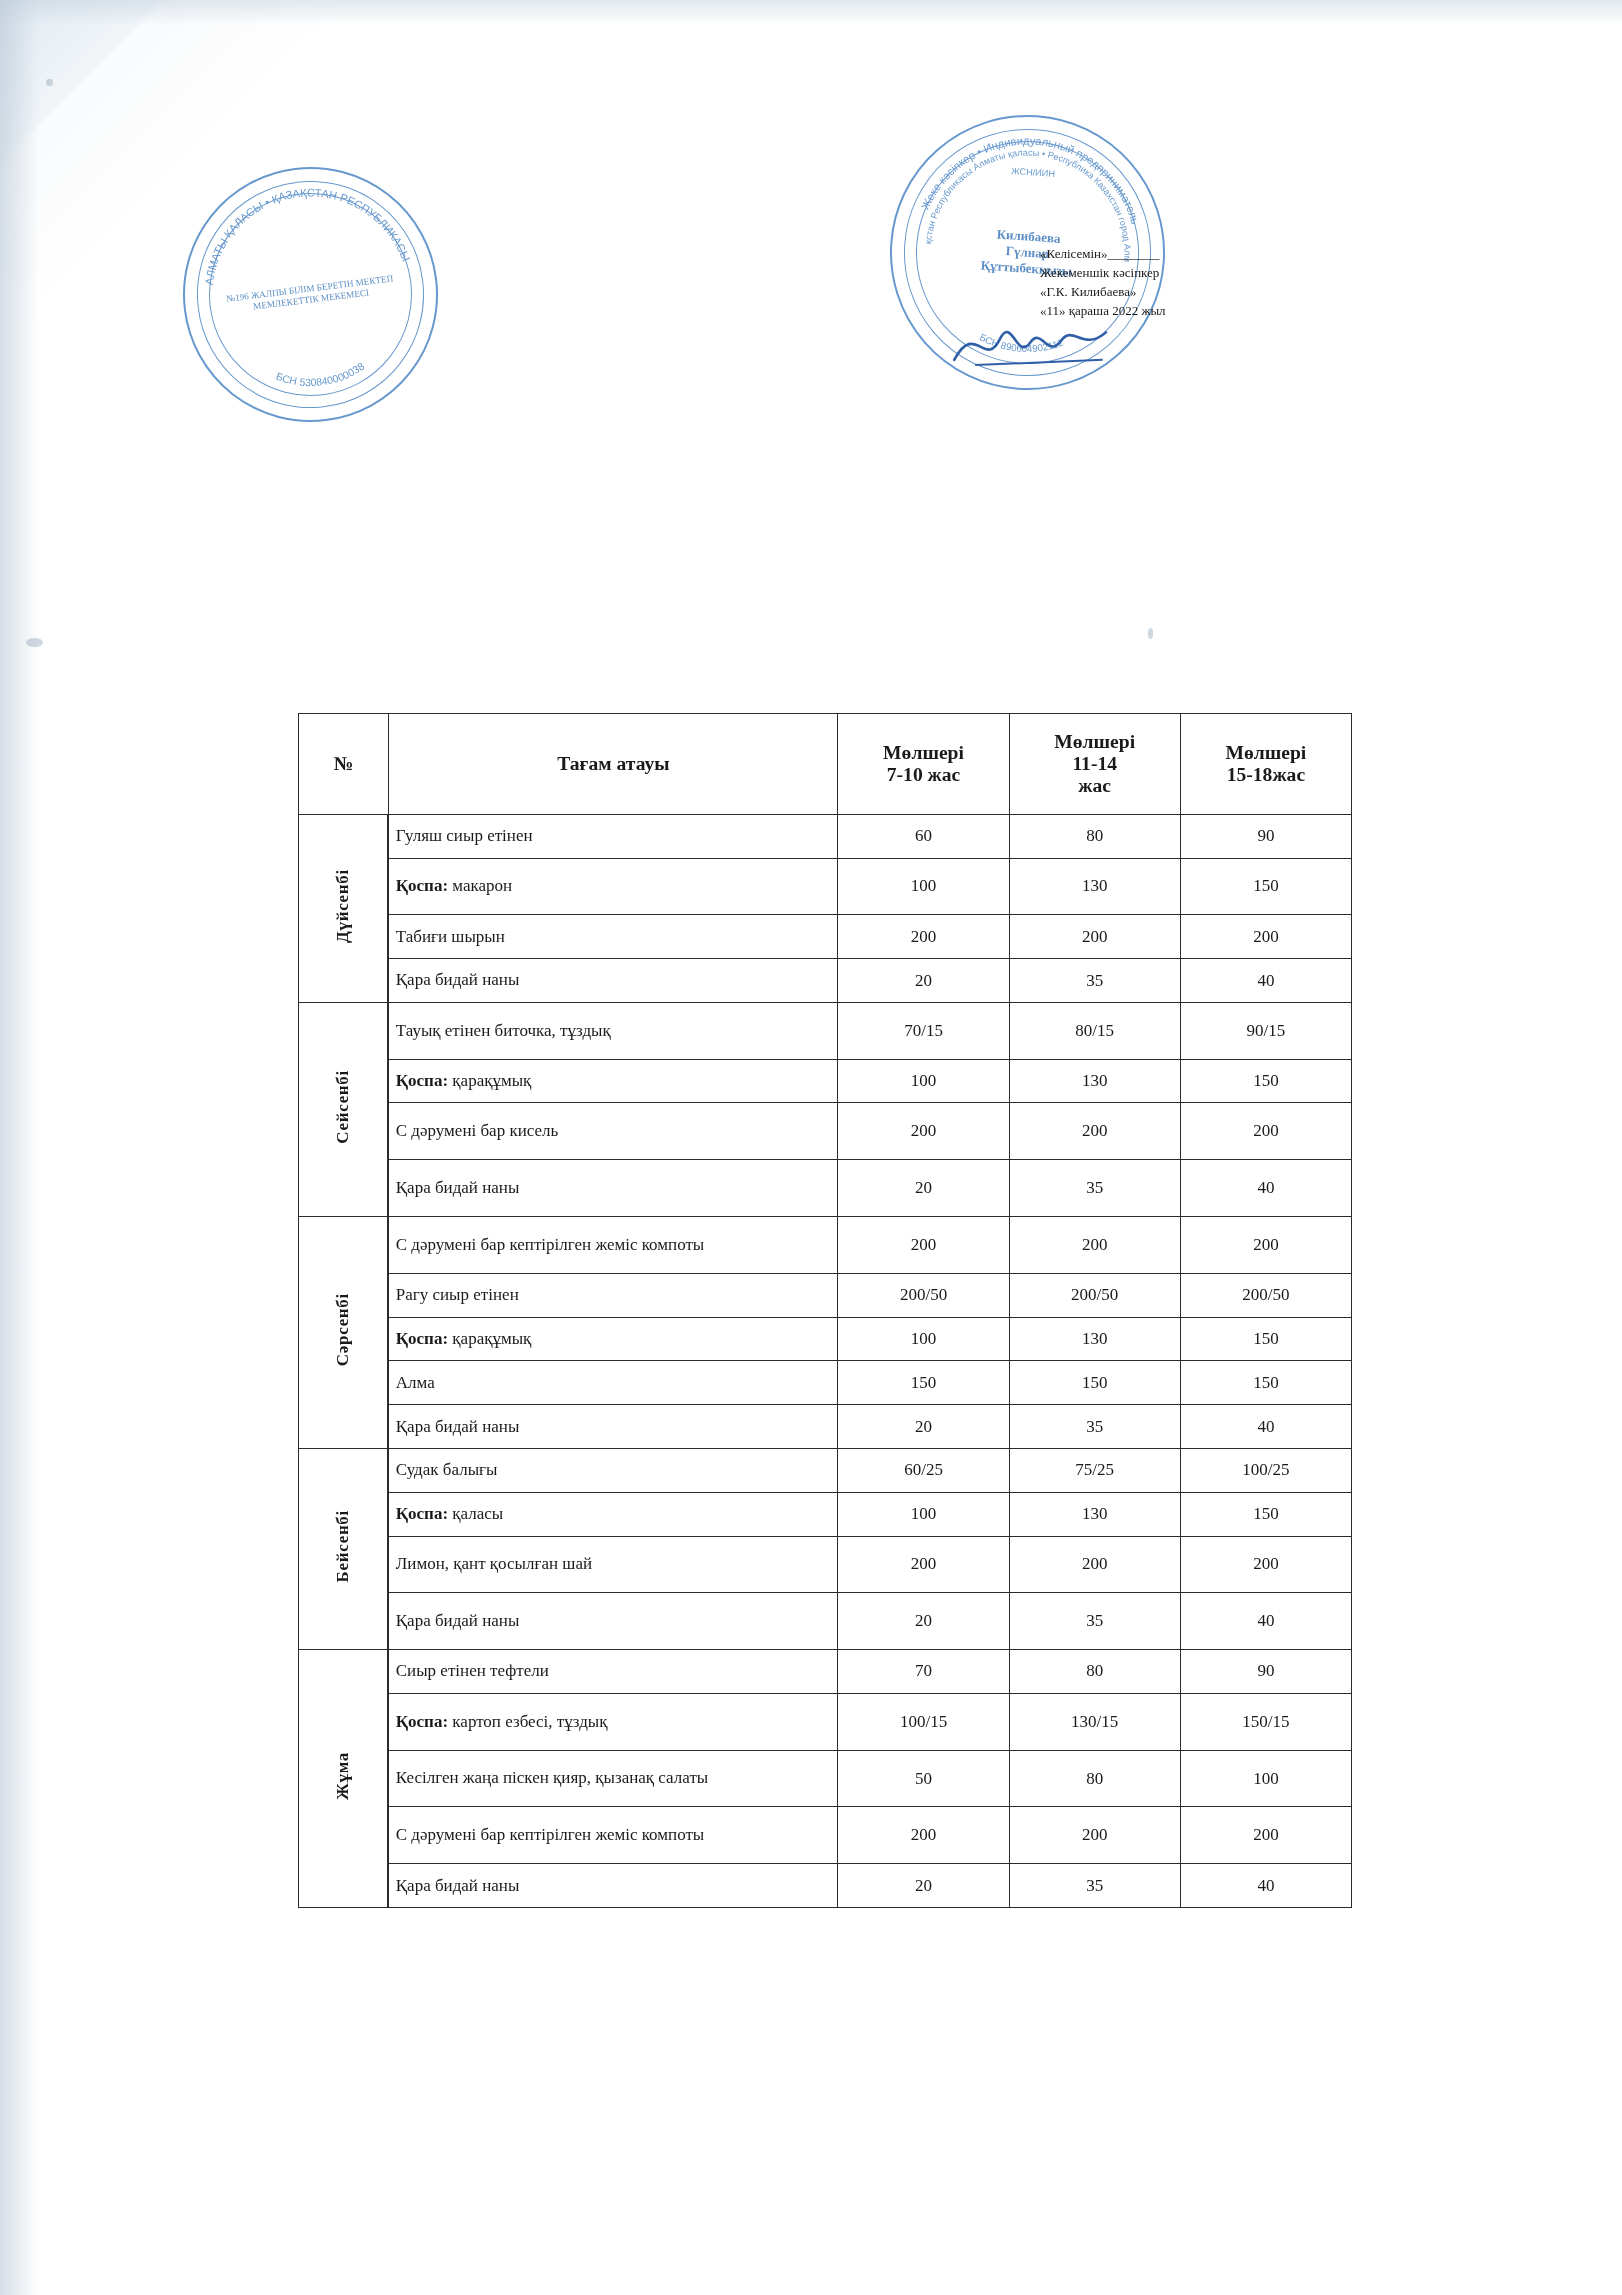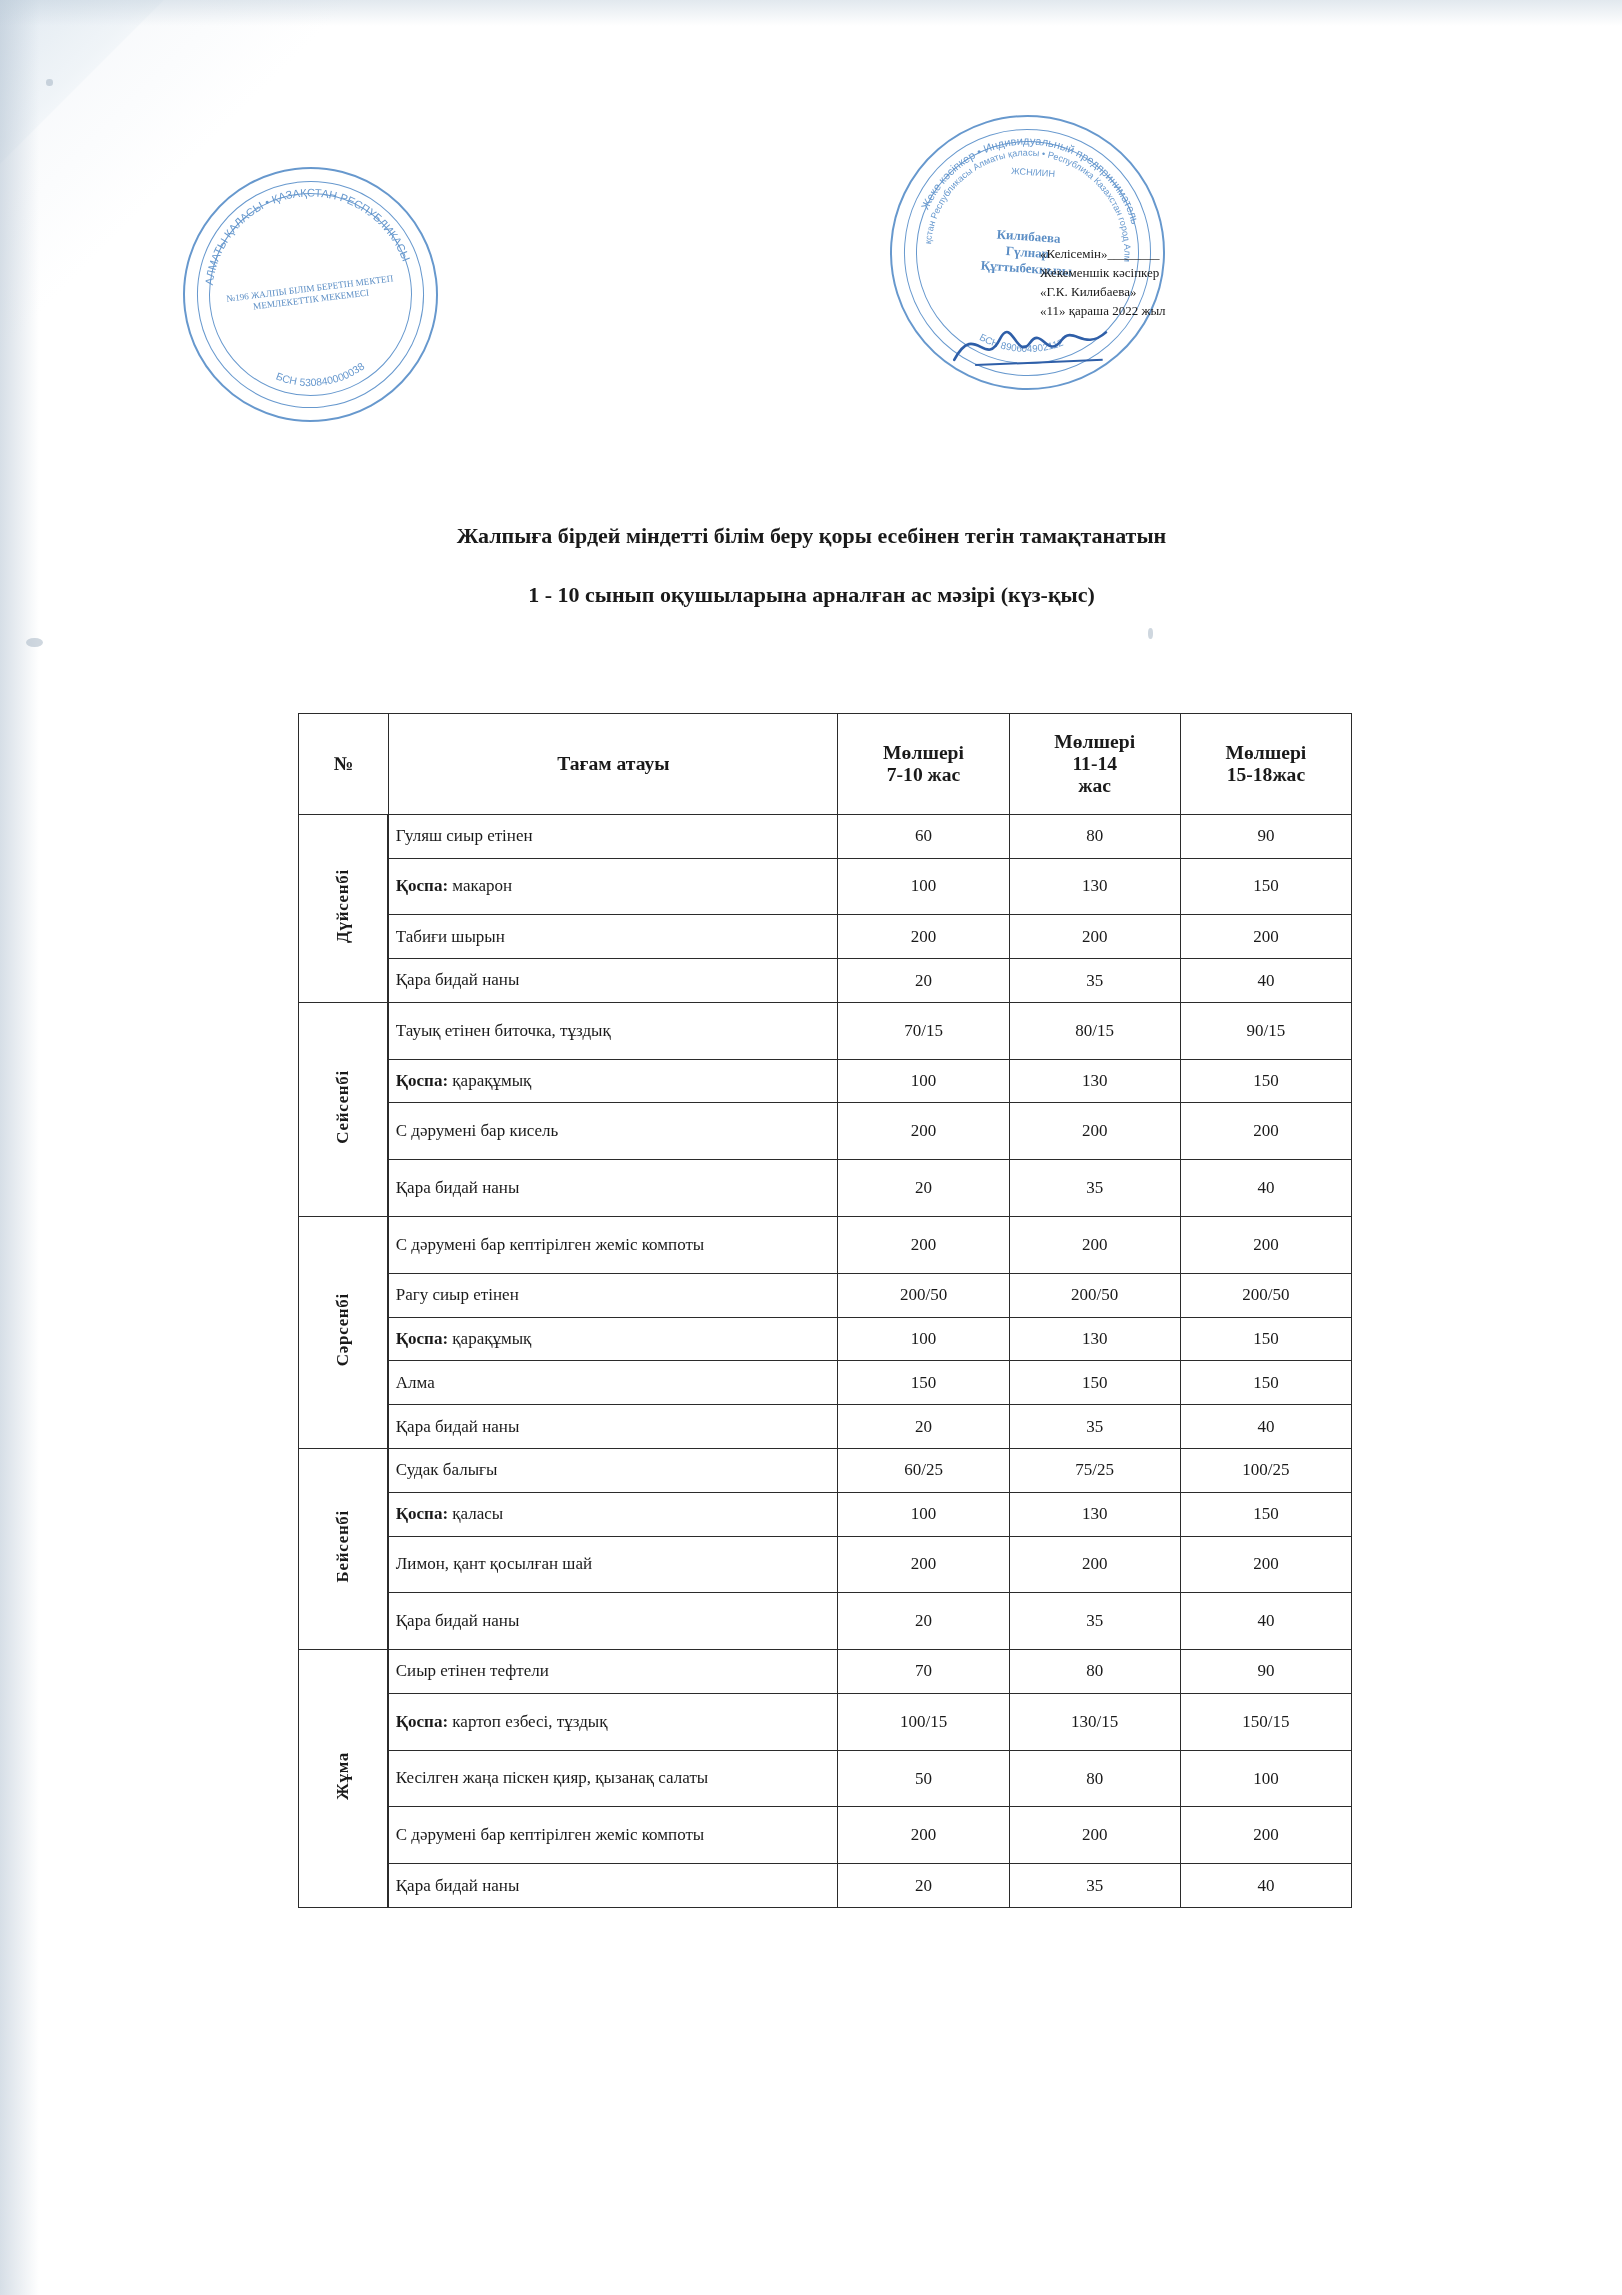--- a/index.html
+++ b/index.html
@@ -244,22 +244,20 @@
   <div class="sig-block" id="approve-right">«Келісемін»________
 Жекеменшік кәсіпкер
 «Г.К. Килибаева»
 «11» қараша  2022 жыл</div>
 
   <svg class="sig-scribble" viewBox="0 0 260 90">
     <path d="M8,70 C40,10 55,85 78,38 C96,2 104,72 124,44 C142,18 150,70 172,40 C190,16 206,58 240,28" fill="none" stroke="#2f5fa8" stroke-width="4" stroke-linecap="round"></path>
     <path d="M40,78 L235,70" fill="none" stroke="#2f5fa8" stroke-width="3"></path>
   </svg>
 
-  <div class="doc-title" id="title-line1">Жалпыға бірдей міндетті білім беру қоры есебінен тегін тамақтанатын</div>
-  <div class="doc-title" id="title-line2">1 - 10 сынып оқушыларына арналған ас мәзірі (күз-қыс)</div>
 
   <div class="menu-table-wrap">
     <table class="menu">
       <thead>
         <tr>
           <th class="col-num" colspan="2">№</th>
           <th class="col-dish">Тағам атауы</th>
           <th class="col-amt" style="white-space:pre-line;">Мөлшері
 7-10 жас</th>
           <th class="col-amt" style="white-space:pre-line;">Мөлшері

